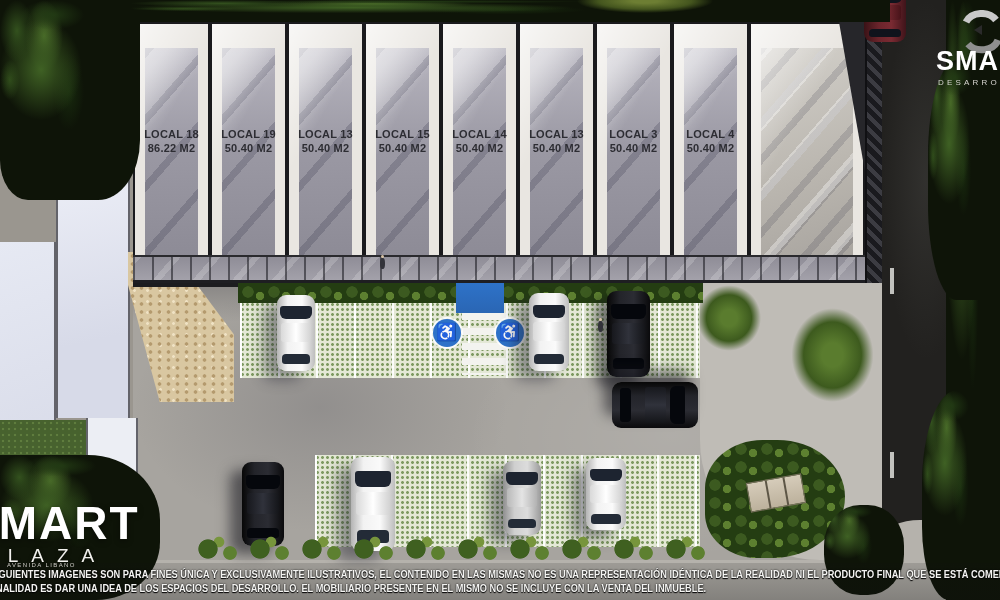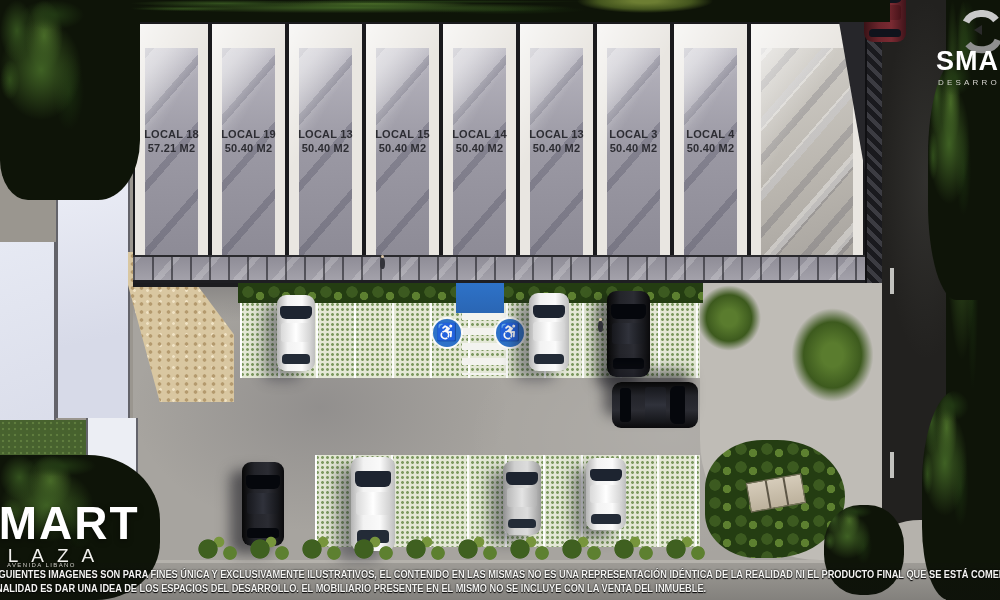--- a/index.html
+++ b/index.html
@@ -148,21 +148,21 @@
 <div class="roofA" style="left:86px;top:418px;width:52px;height:116px;background:#eceef4;"></div>
 <div class="stone"></div>
 
 <div class="roofline"></div>
 <div class="building">
   <div class="unit" style="left:0;width:77px;">
     <div class="floor"></div>
       <div class="sun"></div>
     <div class="tag">
         <span>LOCAL 18</span>
-        <span>57.21 M2</span>
+        <span>86.22 M2</span>
       </div>
   </div>
   <div class="unit" style="left:77px;width:77px;">
     <div class="floor"></div>
       <div class="sun"></div>
     <div class="tag">
         <span>LOCAL 19</span>
         <span>50.40 M2</span>
       </div>
   </div>

